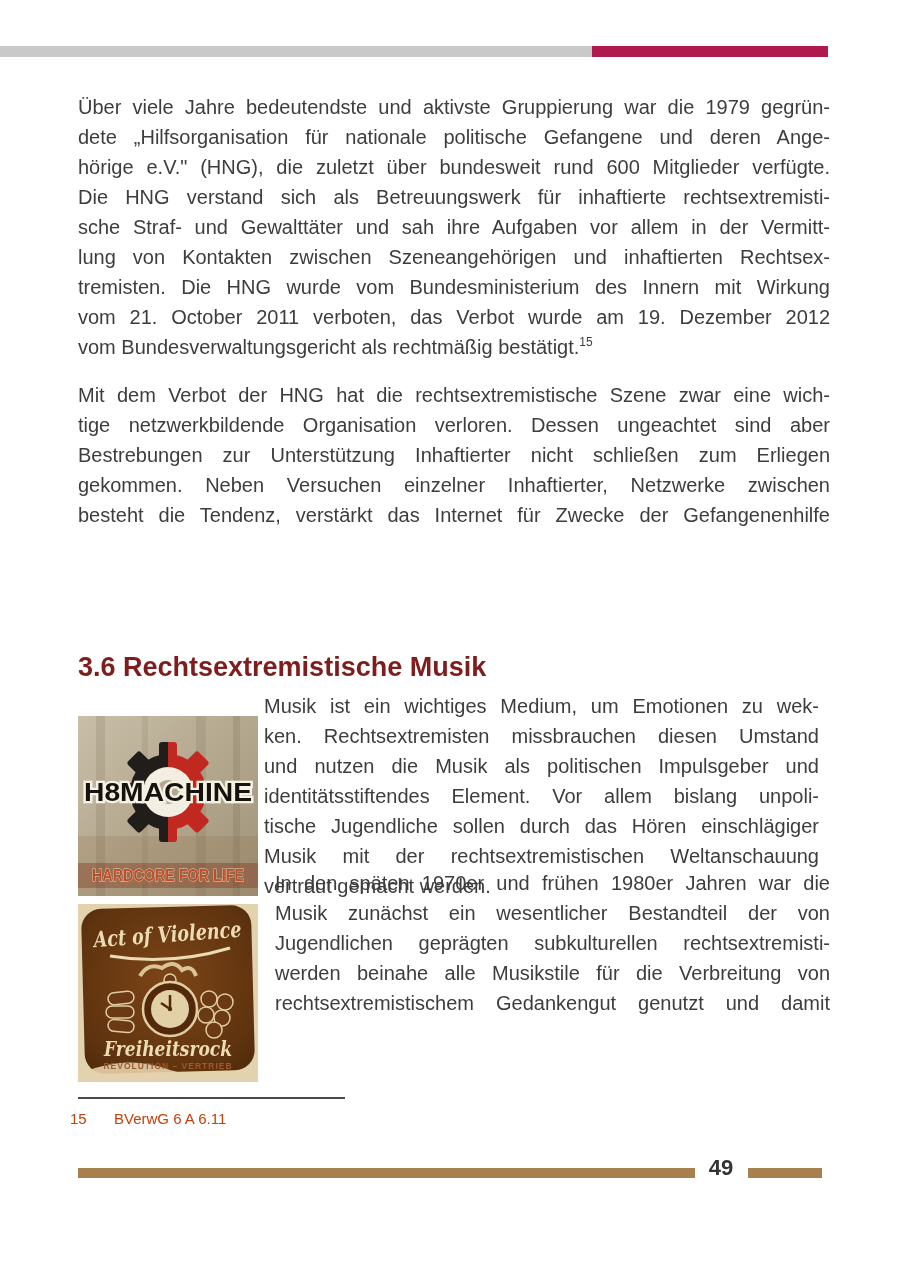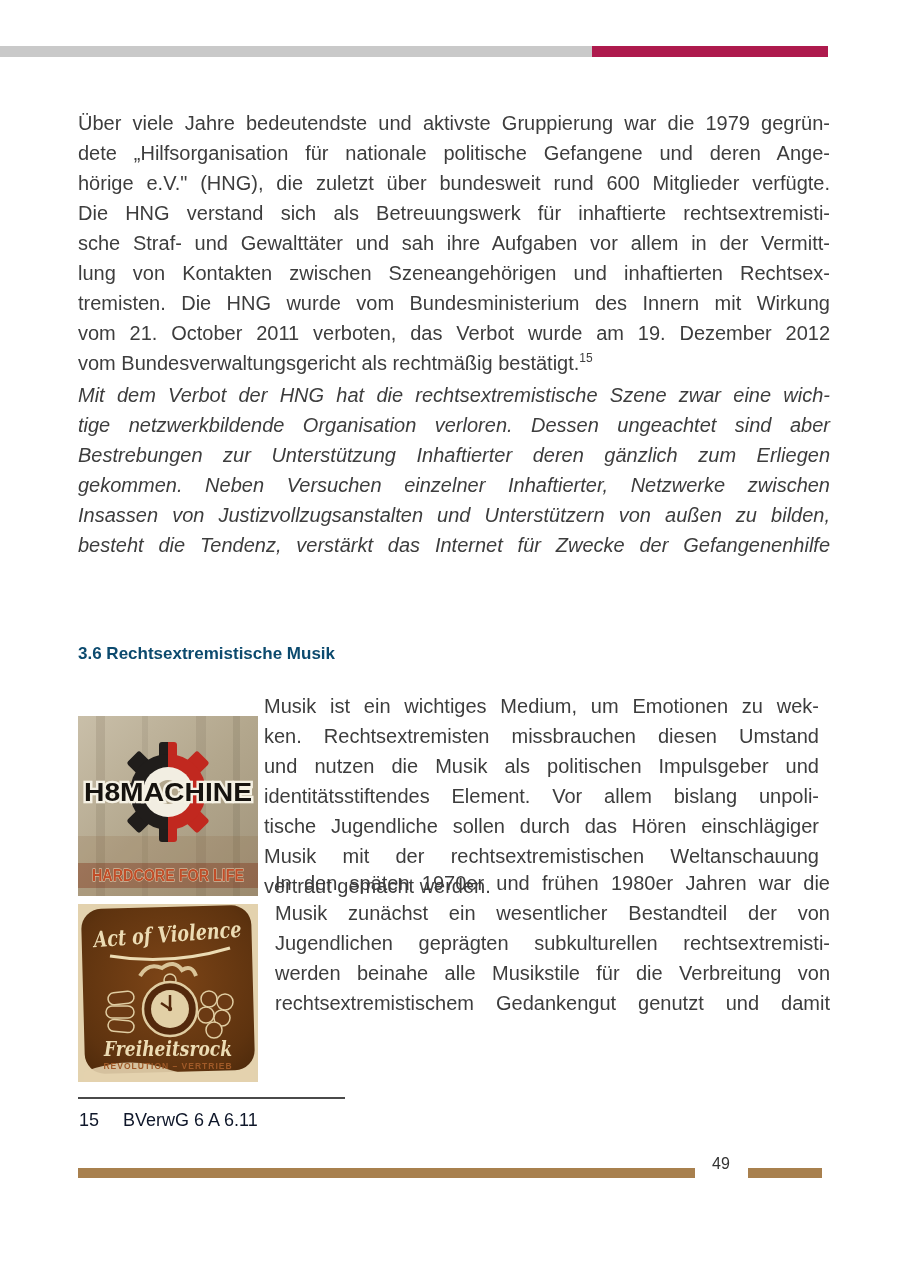--- a/index.html
+++ b/index.html
@@ -14,47 +14,47 @@
   }
   .topbar-seg { position: absolute; top: 46px; height: 11px; }
   .topbar-gray { left: 0; width: 592px; }
   .topbar-red  { left: 592px; width: 236px; }
 
   .para { position: absolute; font-size: 20px; line-height: 30px; color: #3d3d3d; }
   .para .line { text-align: justify; }
   .para .line.just { text-align-last: justify; }
   .para sup { font-size: 12px; line-height: 0; vertical-align: super; }
 
-  .p1 { left: 78px; top: 108px;  width: 752px; }
-  .p2 { left: 78px; top: 380px; width: 752px; font-style: italic; }
+  .p1 { left: 78px; top: 92px;  width: 752px; }
+  .p2 { left: 78px; top: 380px; width: 752px; }
   .p3 { left: 264px; top: 691px; width: 555px; }
   .p4 { left: 275px; top: 868px; width: 555px; }
 
   .heading {
     position: absolute; left: 78px; top: 630px; width: 600px;
-    font-size: 17px; font-weight: bold; color: #0c4a6e;
+    font-size: 27px; font-weight: bold; color: #7f1d1d;
   }
 
   .cover { position: absolute; left: 78px; display: block; }
   .cover1 { top: 716px; width: 180px; height: 180px; }
   .cover2 { top: 904px; width: 180px; height: 178px; }
 
   .footnote-rule {
     position: absolute; left: 78px; top: 1097px; width: 267px; height: 2px;
     background: #4a4a4a;
   }
-  .footnote { position: absolute; left: 79px; top: 1110px; font-size: 18px; color: #0f172a; }
+  .footnote { position: absolute; left: 70px; top: 1110px; font-size: 15px; color: #c2410c; }
   .footnote .fn-marker { display: inline-block; width: 44px; }
 
   .footer-bar { position: absolute; top: 1168px; height: 10px; }
   .footer-bar-long  { left: 78px;  width: 617px; }
   .footer-bar-short { left: 748px; width: 74px; }
   .page-number {
     position: absolute; left: 700px; top: 1155px; width: 42px;
-    font-size: 16px; color: #333333; text-align: center;
+    font-size: 22px; color: #333333; text-align: center; font-weight: bold;
   }
 </style>
 </head>
 <body>
 
 <div class="page">
 
   <div class="topbar-seg topbar-gray" style="background-color: rgb(201, 201, 201);"></div>
   <div class="topbar-seg topbar-red" style="background-color: rgb(174, 26, 77);"></div>
 
@@ -66,23 +66,22 @@
       <div class="line just">sche Straf- und Gewalttäter und sah ihre Aufgaben vor allem in der Vermitt-</div>
       <div class="line just">lung von Kontakten zwischen Szeneangehörigen und inhaftierten Rechtsex-</div>
       <div class="line just">tremisten. Die HNG wurde vom Bundesministerium des Innern mit Wirkung</div>
       <div class="line just">vom 21. October 2011 verboten, das Verbot wurde am 19. Dezember 2012</div>
       <div class="line">vom Bundesverwaltungsgericht als rechtmäßig bestätigt.<sup>15</sup></div>
     </div>
 
   <div class="para p2">
       <div class="line just">Mit dem Verbot der HNG hat die rechtsextremistische Szene zwar eine wich-</div>
       <div class="line just">tige netzwerkbildende Organisation verloren. Dessen ungeachtet sind aber</div>
-      <div class="line just">Bestrebungen zur Unterstützung Inhaftierter deren gänzlich zum Erliegen</div>
+      <div class="line just">Bestrebungen zur Unterstützung Inhaftierter nicht schließen zum Erliegen</div>
       <div class="line just">gekommen. Neben Versuchen einzelner Inhaftierter, Netzwerke zwischen</div>
-      <div class="line just">Insassen von Justizvollzugsanstalten und Unterstützern von außen zu bilden,</div>
       <div class="line just">besteht die Tendenz, verstärkt das Internet für Zwecke der Gefangenenhilfe</div>
     </div>
 
   <h2 class="heading">3.6 Rechtsextremistische Musik</h2>
 
   <svg class="cover cover1" viewBox="0 0 180 180" xmlns="http://www.w3.org/2000/svg">
     <defs>
       <linearGradient id="c1bg" x1="0" y1="0" x2="1" y2="1">
         <stop offset="0" stop-color="#c9bfa9"></stop>
         <stop offset="0.5" stop-color="#b3a78d"></stop>

